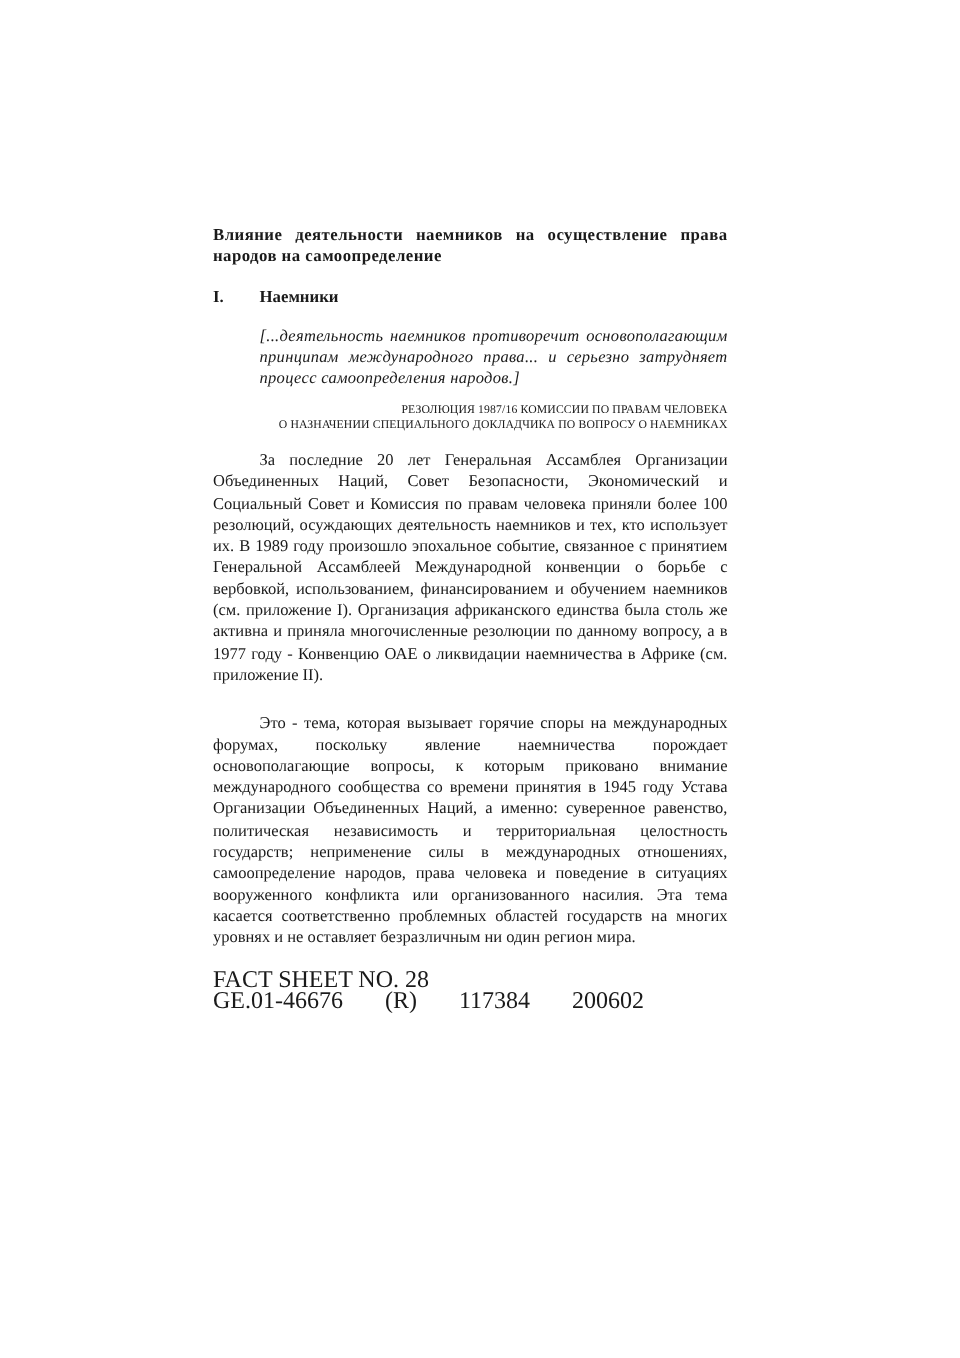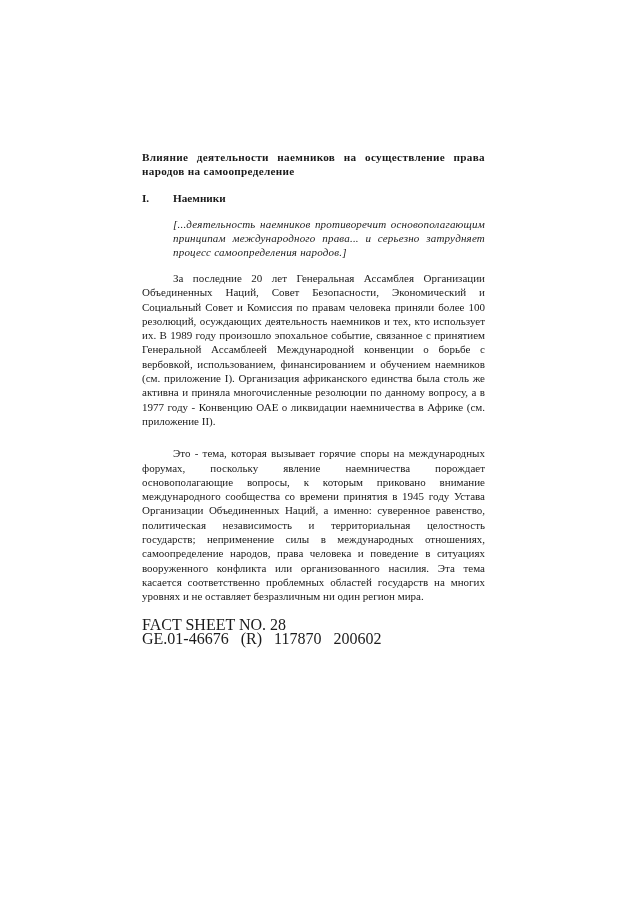--- a/index.html
+++ b/index.html
@@ -7,41 +7,45 @@
     .page { position: absolute; left: 142px; top: 150px; width: 343px; }
     .title { font-weight: bold; font-size: 11.2px; line-height: 14px; text-align: justify; text-align-last: left; margin: 0; letter-spacing: 0.3px; }
     .section { font-weight: bold; font-size: 11.2px; line-height: 14px; margin-top: 13px; display: flex; }
     .section .num { width: 31px; }
     .quote { font-style: italic; font-size: 11px; line-height: 14px; margin: 12px 0 0 31px; text-align: justify; letter-spacing: 0.2px; }
     .source { font-size: 7.8px; line-height: 10px; text-align: right; margin-top: 9px; letter-spacing: 0.1px; }
     p.body { font-size: 11px; line-height: 14.3px; text-align: justify; margin: 10px 0 0 0; text-indent: 31px; }
     p.body.first { margin-top: 12px; }
     p.body.gap { margin-top: 18px; }
     .footer { font-size: 16px; line-height: 14px; margin-top: 14px; }
-    .footer .line2 span { margin-right: 8px; }
+    .footer .line2 span { margin-right: 24px; }
   </style>
 </head>
 <body>
 
 <div class="page">
   <h1 class="title">Влияние деятельности наемников на осуществление права народов на самоопределение</h1>
 
   <div class="section">
     <span class="num">I.</span>
     <span>Наемники</span>
   </div>
 
   <div class="quote">[...деятельность наемников противоречит основополагающим принципам международного права... и серьезно затрудняет процесс самоопределения народов.]</div>
 
+  <div class="source">
+    <div>РЕЗОЛЮЦИЯ 1987/16 КОМИССИИ ПО ПРАВАМ ЧЕЛОВЕКА</div>
+    <div>О НАЗНАЧЕНИИ СПЕЦИАЛЬНОГО ДОКЛАДЧИКА ПО ВОПРОСУ О НАЕМНИКАХ</div>
+  </div>
 
   <p class="body first">За последние 20 лет Генеральная Ассамблея Организации Объединенных Наций, Совет Безопасности, Экономический и Социальный Совет и Комиссия по правам человека приняли более 100 резолюций, осуждающих деятельность наемников и тех, кто использует их.  В 1989 году произошло эпохальное событие, связанное с принятием Генеральной Ассамблеей Международной конвенции о борьбе с вербовкой, использованием, финансированием и обучением наемников (см. приложение I). Организация африканского единства была столь же активна и приняла многочисленные резолюции по данному вопросу, а в 1977 году - Конвенцию ОАЕ о ликвидации наемничества в Африке (см. приложение II).</p>
   <p class="body gap">Это - тема, которая вызывает горячие споры на международных форумах, поскольку явление наемничества порождает основополагающие вопросы, к которым приковано внимание международного сообщества со времени принятия в 1945 году Устава Организации Объединенных Наций, а именно: суверенное равенство, политическая независимость и территориальная целостность государств;  неприменение силы в международных отношениях, самоопределение народов, права человека и поведение в ситуациях вооруженного конфликта или организованного насилия.  Эта тема касается соответственно проблемных областей государств на многих уровнях и не оставляет безразличным ни один регион мира.</p>
 
   <div class="footer">
     <div>FACT SHEET NO. 28</div>
     <div class="line2">
       <span>GE.01-46676</span>
       <span>(R)</span>
-      <span>117870</span>
+      <span>117384</span>
       <span>200602</span>
     </div>
   </div>
 </div>
 
 </body></html>

